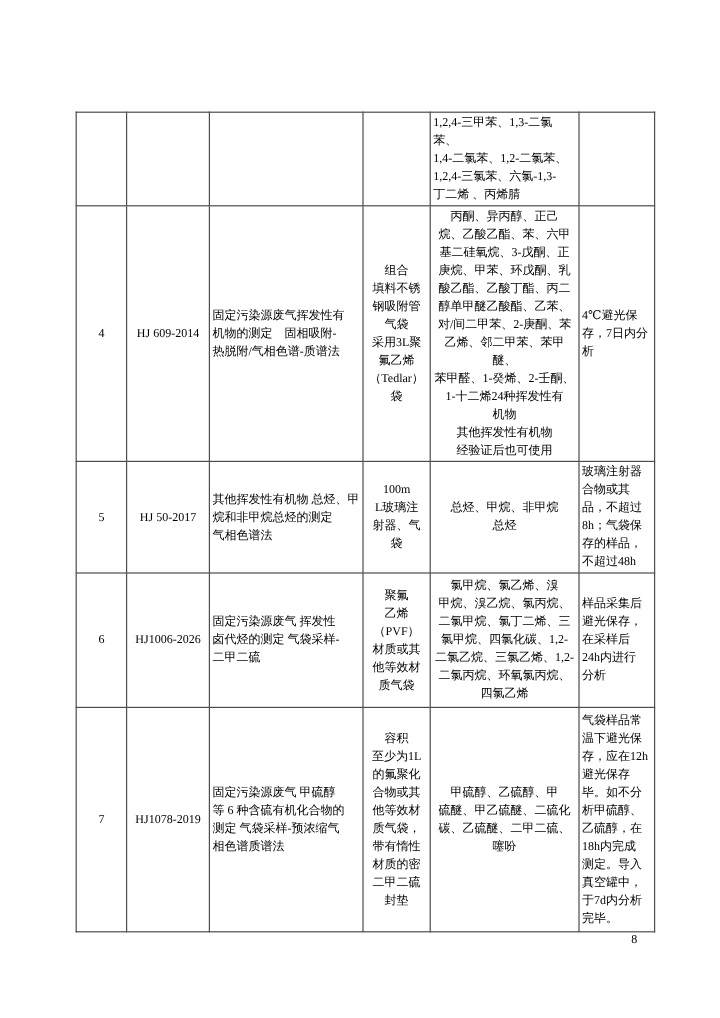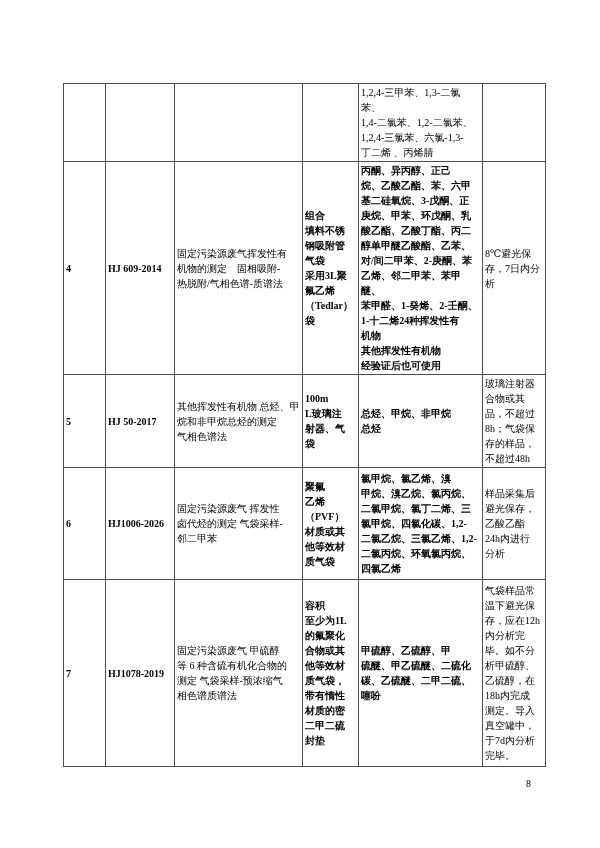--- a/index.html
+++ b/index.html
@@ -8,36 +8,36 @@
     width: 600px;
     height: 848px;
     background: #ffffff;
     font-family: "Liberation Serif", "DejaVu Serif", serif;
     color: #000000;
     overflow: hidden;
   }
   table.std-table {
     position: absolute;
     left: 63px;
-    top: 83px;
+    top: 93px;
     width: 482px;
     border-collapse: collapse;
     table-layout: fixed;
   }
   table.std-table td {
     border: 1px solid #4d4d4d;
     font-size: 10px;
     line-height: 15px;
     vertical-align: middle;
     padding: 1px 2px;
     white-space: pre-line;
     overflow: hidden;
     word-break: break-all;
   }
-  td.center { text-align: left; font-weight: bold; }
+  td.center { text-align: center; }
   td.left   { text-align: left; }
   .page-number {
     position: absolute;
     left: 526px;
     top: 778px;
     font-size: 10px;
     color: #000000;
   }
 </style>
 </head>
@@ -87,21 +87,21 @@
 庚烷、甲苯、环戊酮、乳
 酸乙酯、乙酸丁酯、丙二
 醇单甲醚乙酸酯、乙苯、
 对/间二甲苯、2-庚酮、苯
 乙烯、邻二甲苯、苯甲醚、
 苯甲醛、1-癸烯、2-壬酮、
 1-十二烯24种挥发性有
 机物
 其他挥发性有机物
 经验证后也可使用</td>
-        <td class="left">8℃避光保
+        <td class="left">4℃避光保
 存，7日内分
 析</td>
       </tr>
       <tr style="height:92px">
         <td class="center">5</td>
         <td class="center">HJ 50-2017</td>
         <td class="left">其他挥发性有机物 总烃、甲
 烷和非甲烷总烃的测定
 气相色谱法</td>
         <td class="center">100m
@@ -115,37 +115,37 @@
 品，不超过
 8h；气袋保
 存的样品，
 不超过48h</td>
       </tr>
       <tr style="height:112px">
         <td class="center">6</td>
         <td class="center">HJ1006-2026</td>
         <td class="left">固定污染源废气 挥发性
 卤代烃的测定 气袋采样-
-邻二甲苯</td>
+二甲二硫</td>
         <td class="center">聚氟
 乙烯
 （PVF）
 材质或其
 他等效材
 质气袋</td>
         <td class="center">氯甲烷、氯乙烯、溴
 甲烷、溴乙烷、氯丙烷、
 二氯甲烷、氯丁二烯、三
 氯甲烷、四氯化碳、1,2-
 二氯乙烷、三氯乙烯、1,2-
 二氯丙烷、环氧氯丙烷、
 四氯乙烯</td>
         <td class="left">样品采集后
 避光保存，
-乙酸乙酯
+在采样后
 24h内进行
 分析</td>
       </tr>
       <tr style="height:187px">
         <td class="center">7</td>
         <td class="center">HJ1078-2019</td>
         <td class="left">固定污染源废气 甲硫醇
 等 6 种含硫有机化合物的
 测定 气袋采样-预浓缩气
 相色谱质谱法</td>
@@ -159,21 +159,21 @@
 材质的密
 二甲二硫
 封垫</td>
         <td class="center">甲硫醇、乙硫醇、甲
 硫醚、甲乙硫醚、二硫化
 碳、乙硫醚、二甲二硫、
 噻吩</td>
         <td class="left">气袋样品常
 温下避光保
 存，应在12h
-内分析完
+避光保存
 毕。如不分
 析甲硫醇、
 乙硫醇，在
 18h内完成
 测定。导入
 真空罐中，
 于7d内分析
 完毕。</td>
       </tr>
     </tbody>

